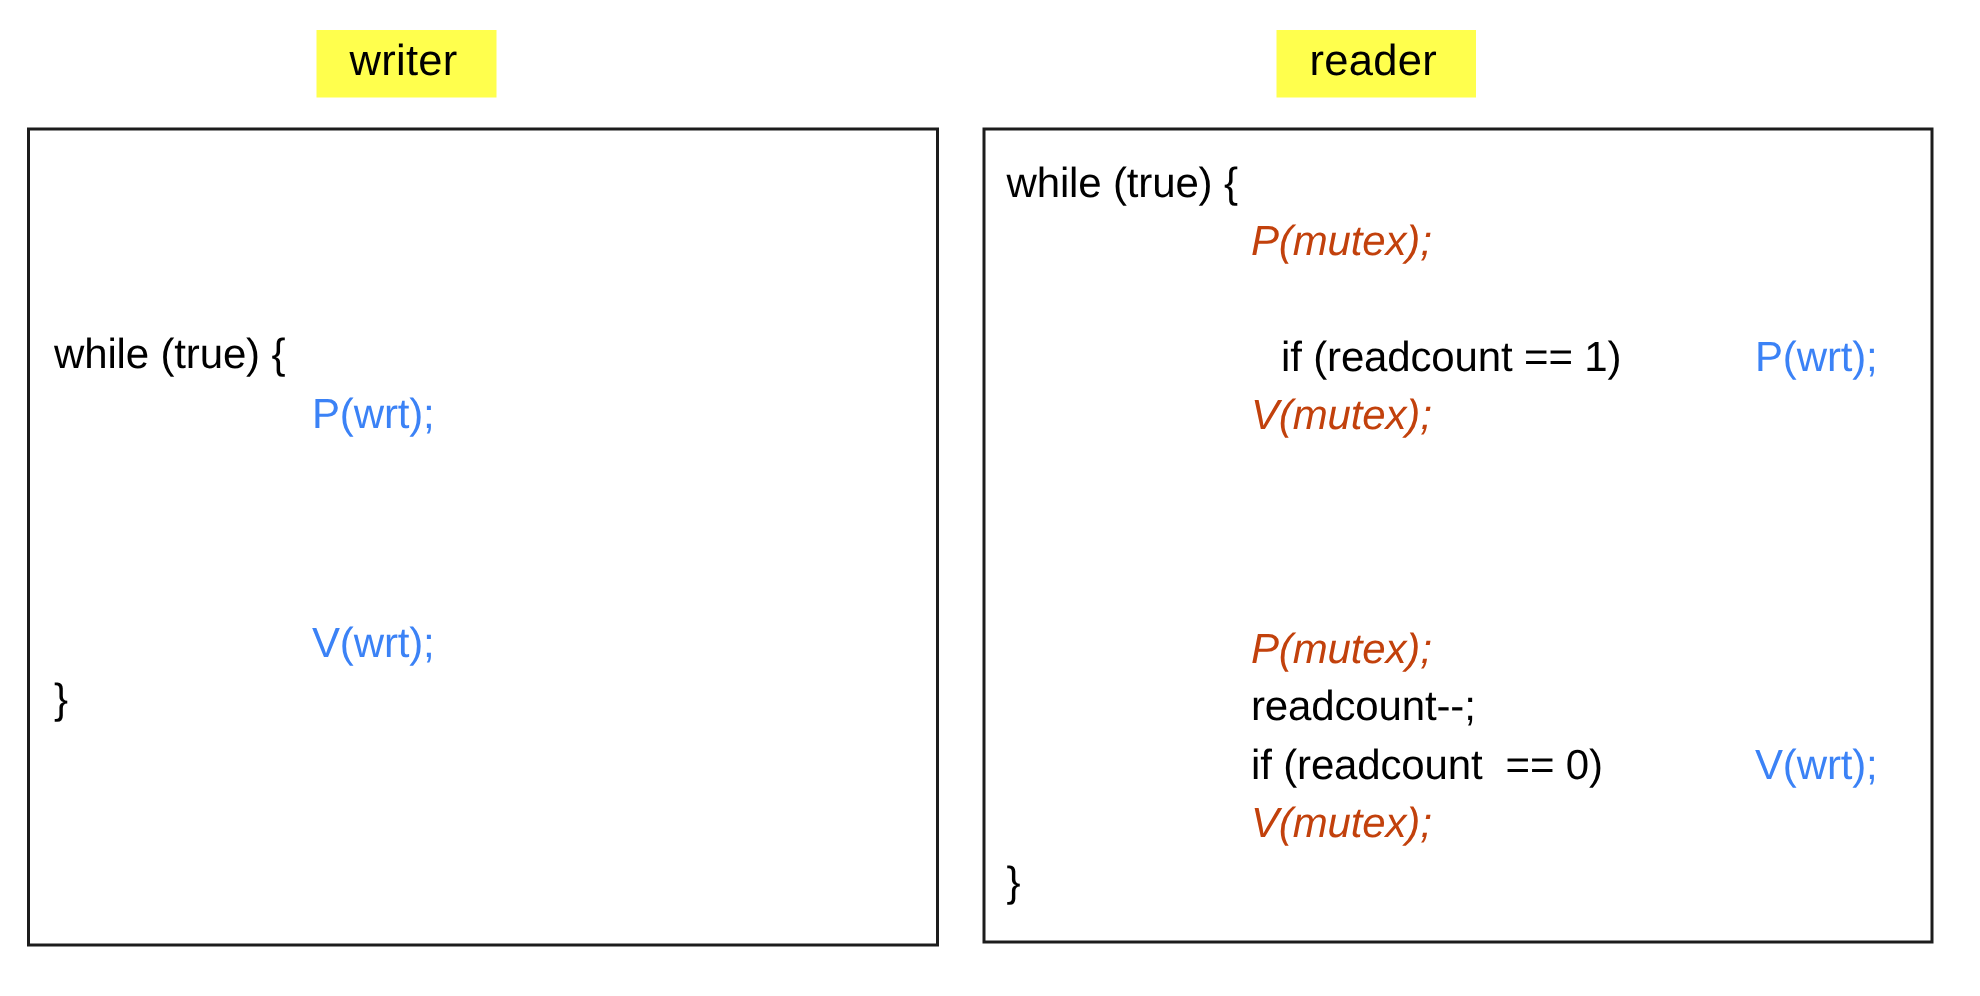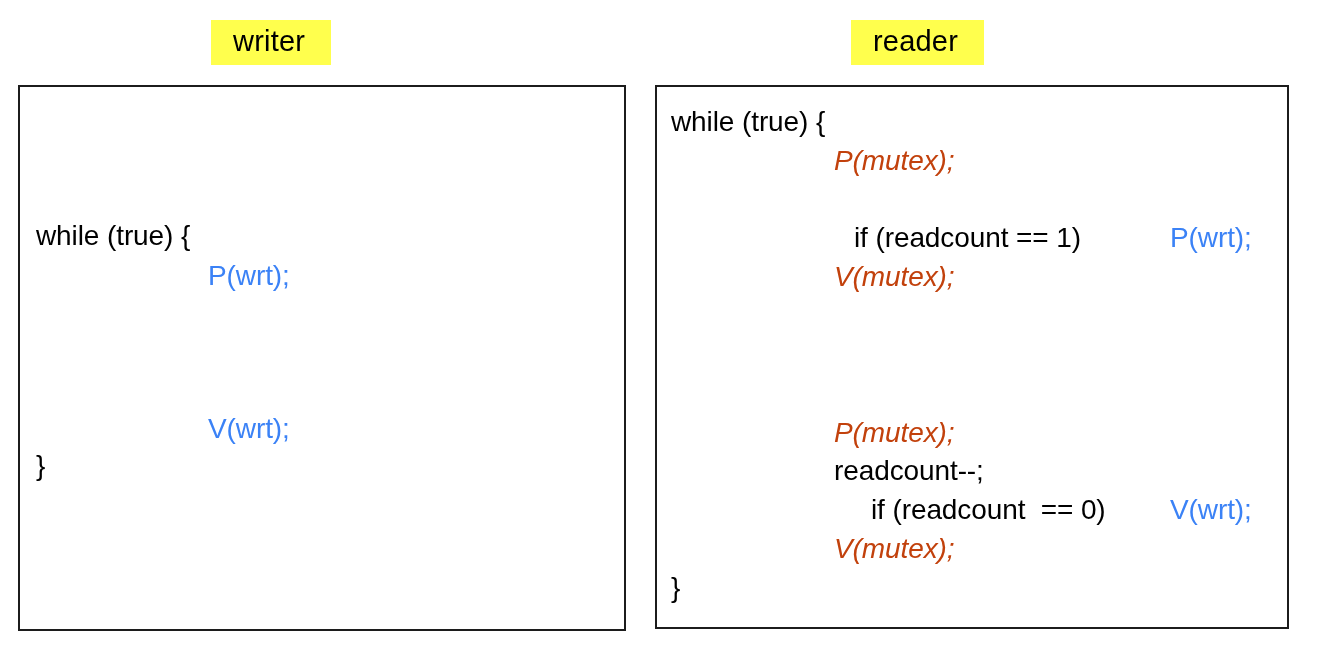--- a/index.html
+++ b/index.html
@@ -89,21 +89,21 @@
   
   #r-l1  { left: 14px;  top: 20px; }
   #r-l2  { left: 177px; top: 59px; }
   #r-l3  { left: 177px; top: 98px; }
   #r-l4  { left: 177px; top: 136px; margin-left: 20px; }
   #r-l4b { left: 513px; top: 136px; }
   #r-l5  { left: 177px; top: 175px; }
   #r-l6  { left: 177px; top: 253px; }
   #r-l7  { left: 177px; top: 331px; }
   #r-l8  { left: 177px; top: 369px; }
-  #r-l9  { left: 177px; top: 408px; margin-left: 37px; }
+  #r-l9  { left: 177px; top: 408px; }
   #r-l9b { left: 513px; top: 408px; }
   #r-l10 { left: 177px; top: 447px; }
   #r-l11 { left: 14px;  top: 486px; }
 </style>
 </head>
 <body>
 
 <div class="slide">
 
   <div class="caption" id="caption-writer">writer</div>

